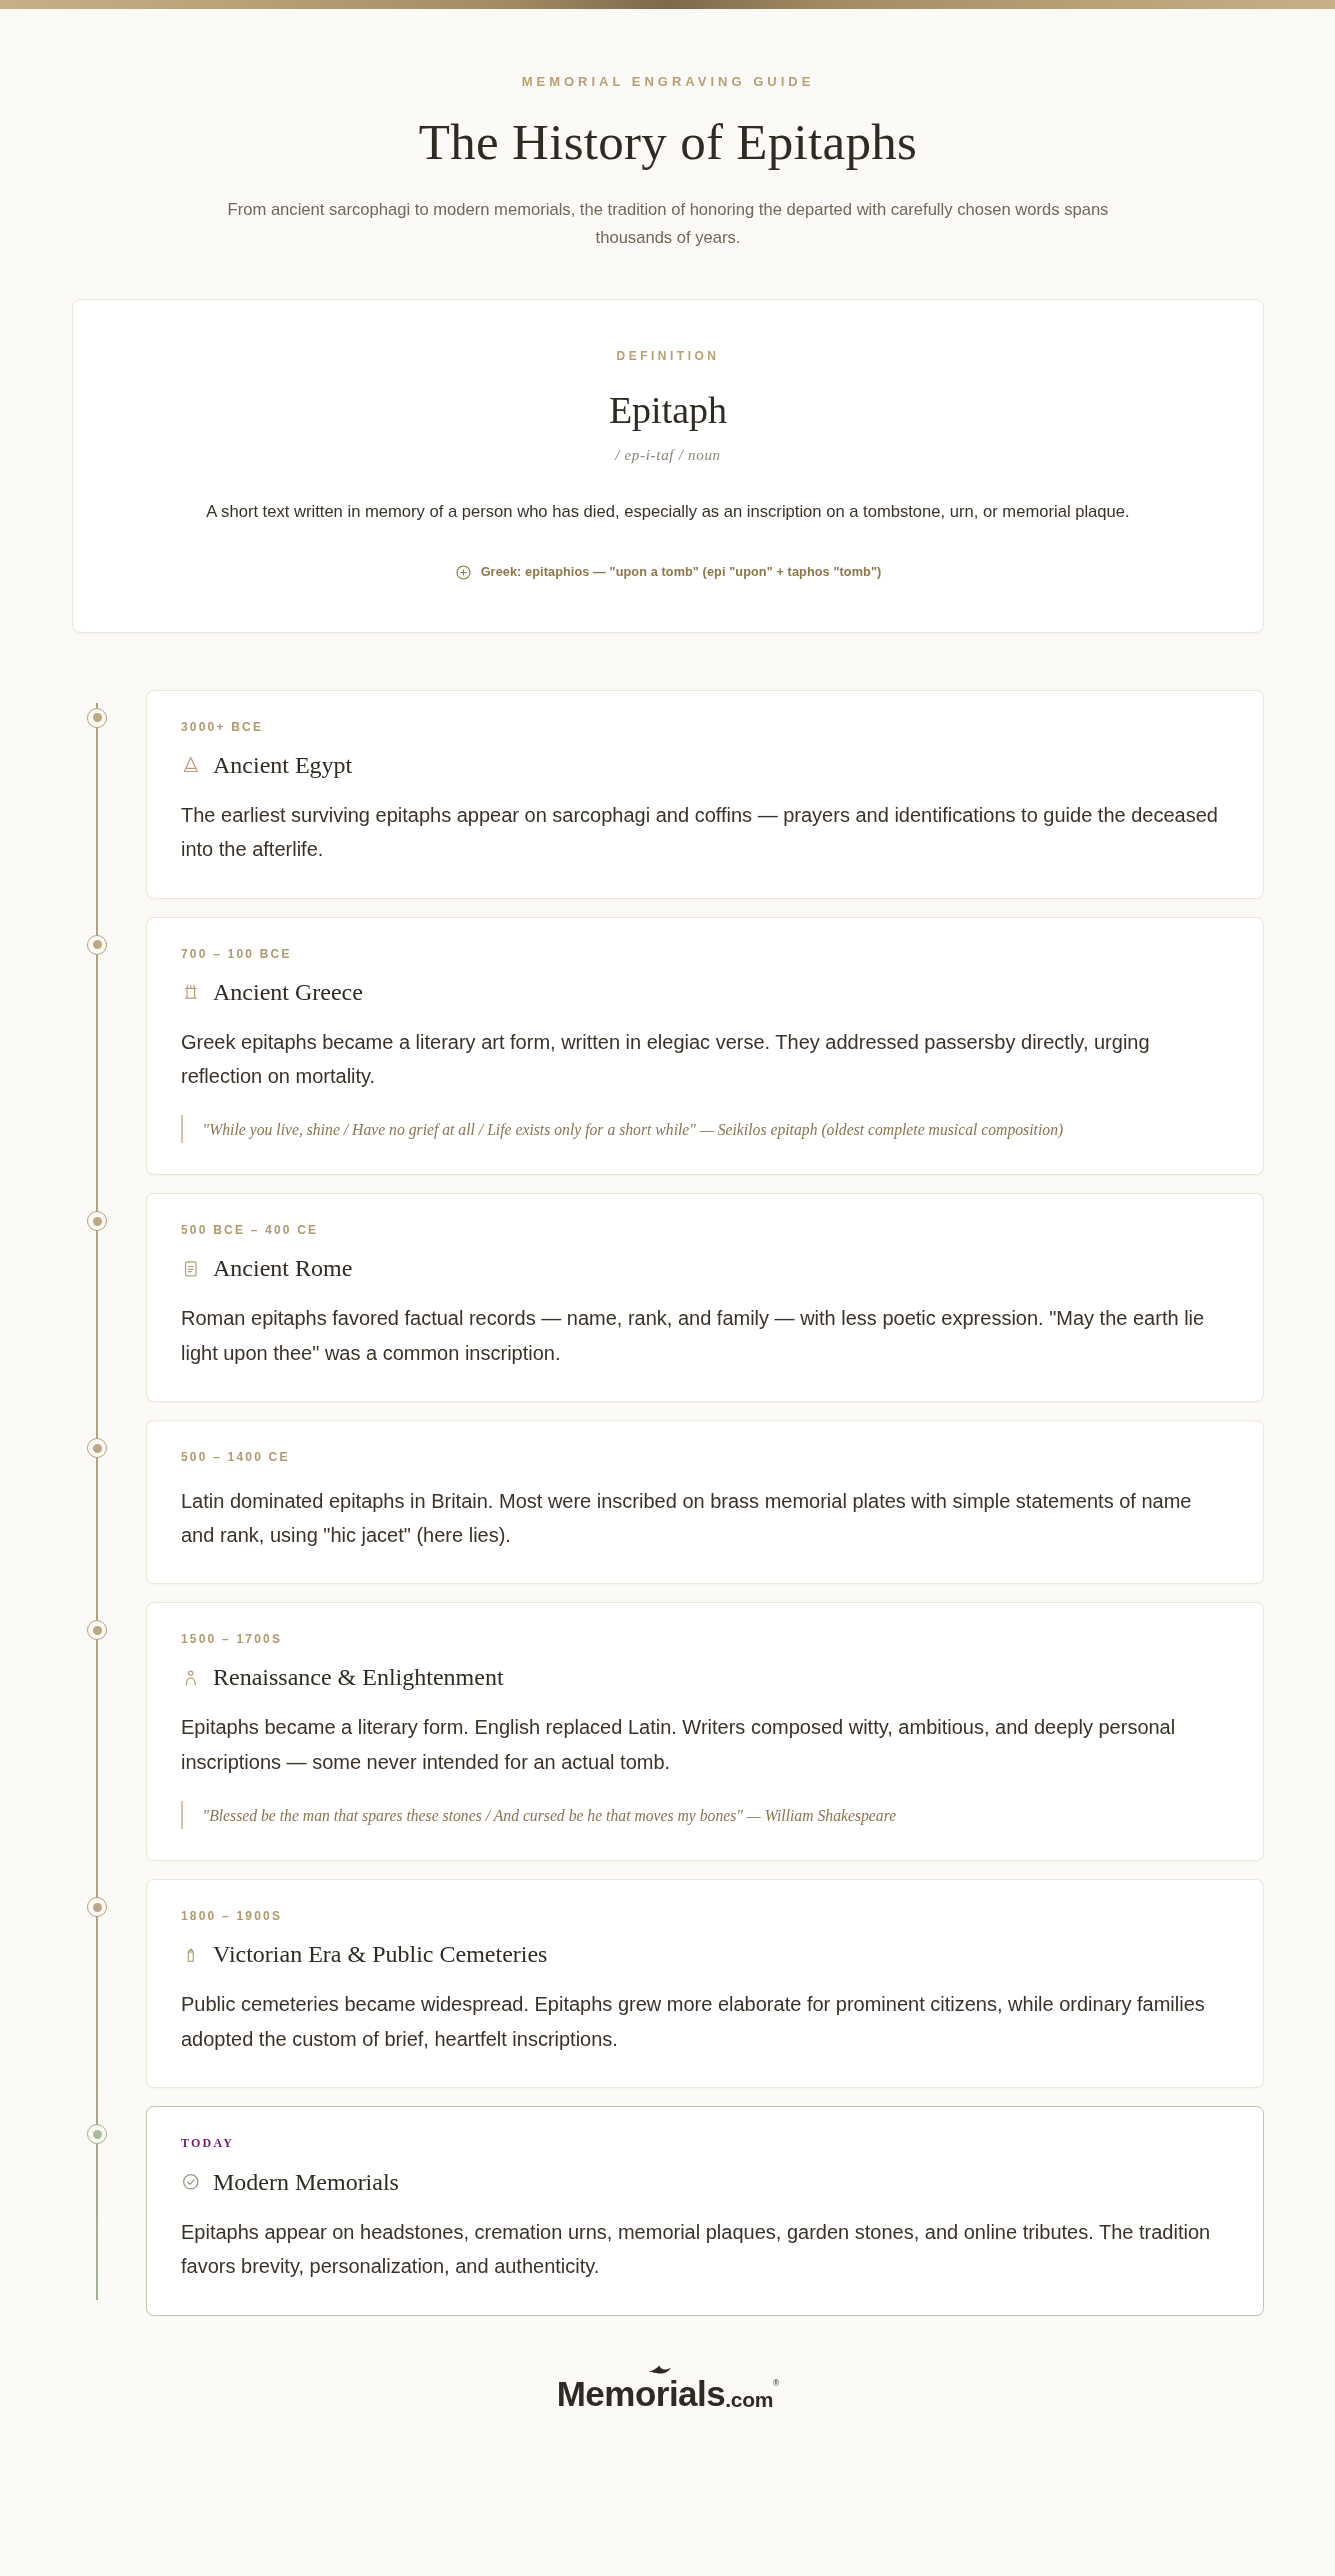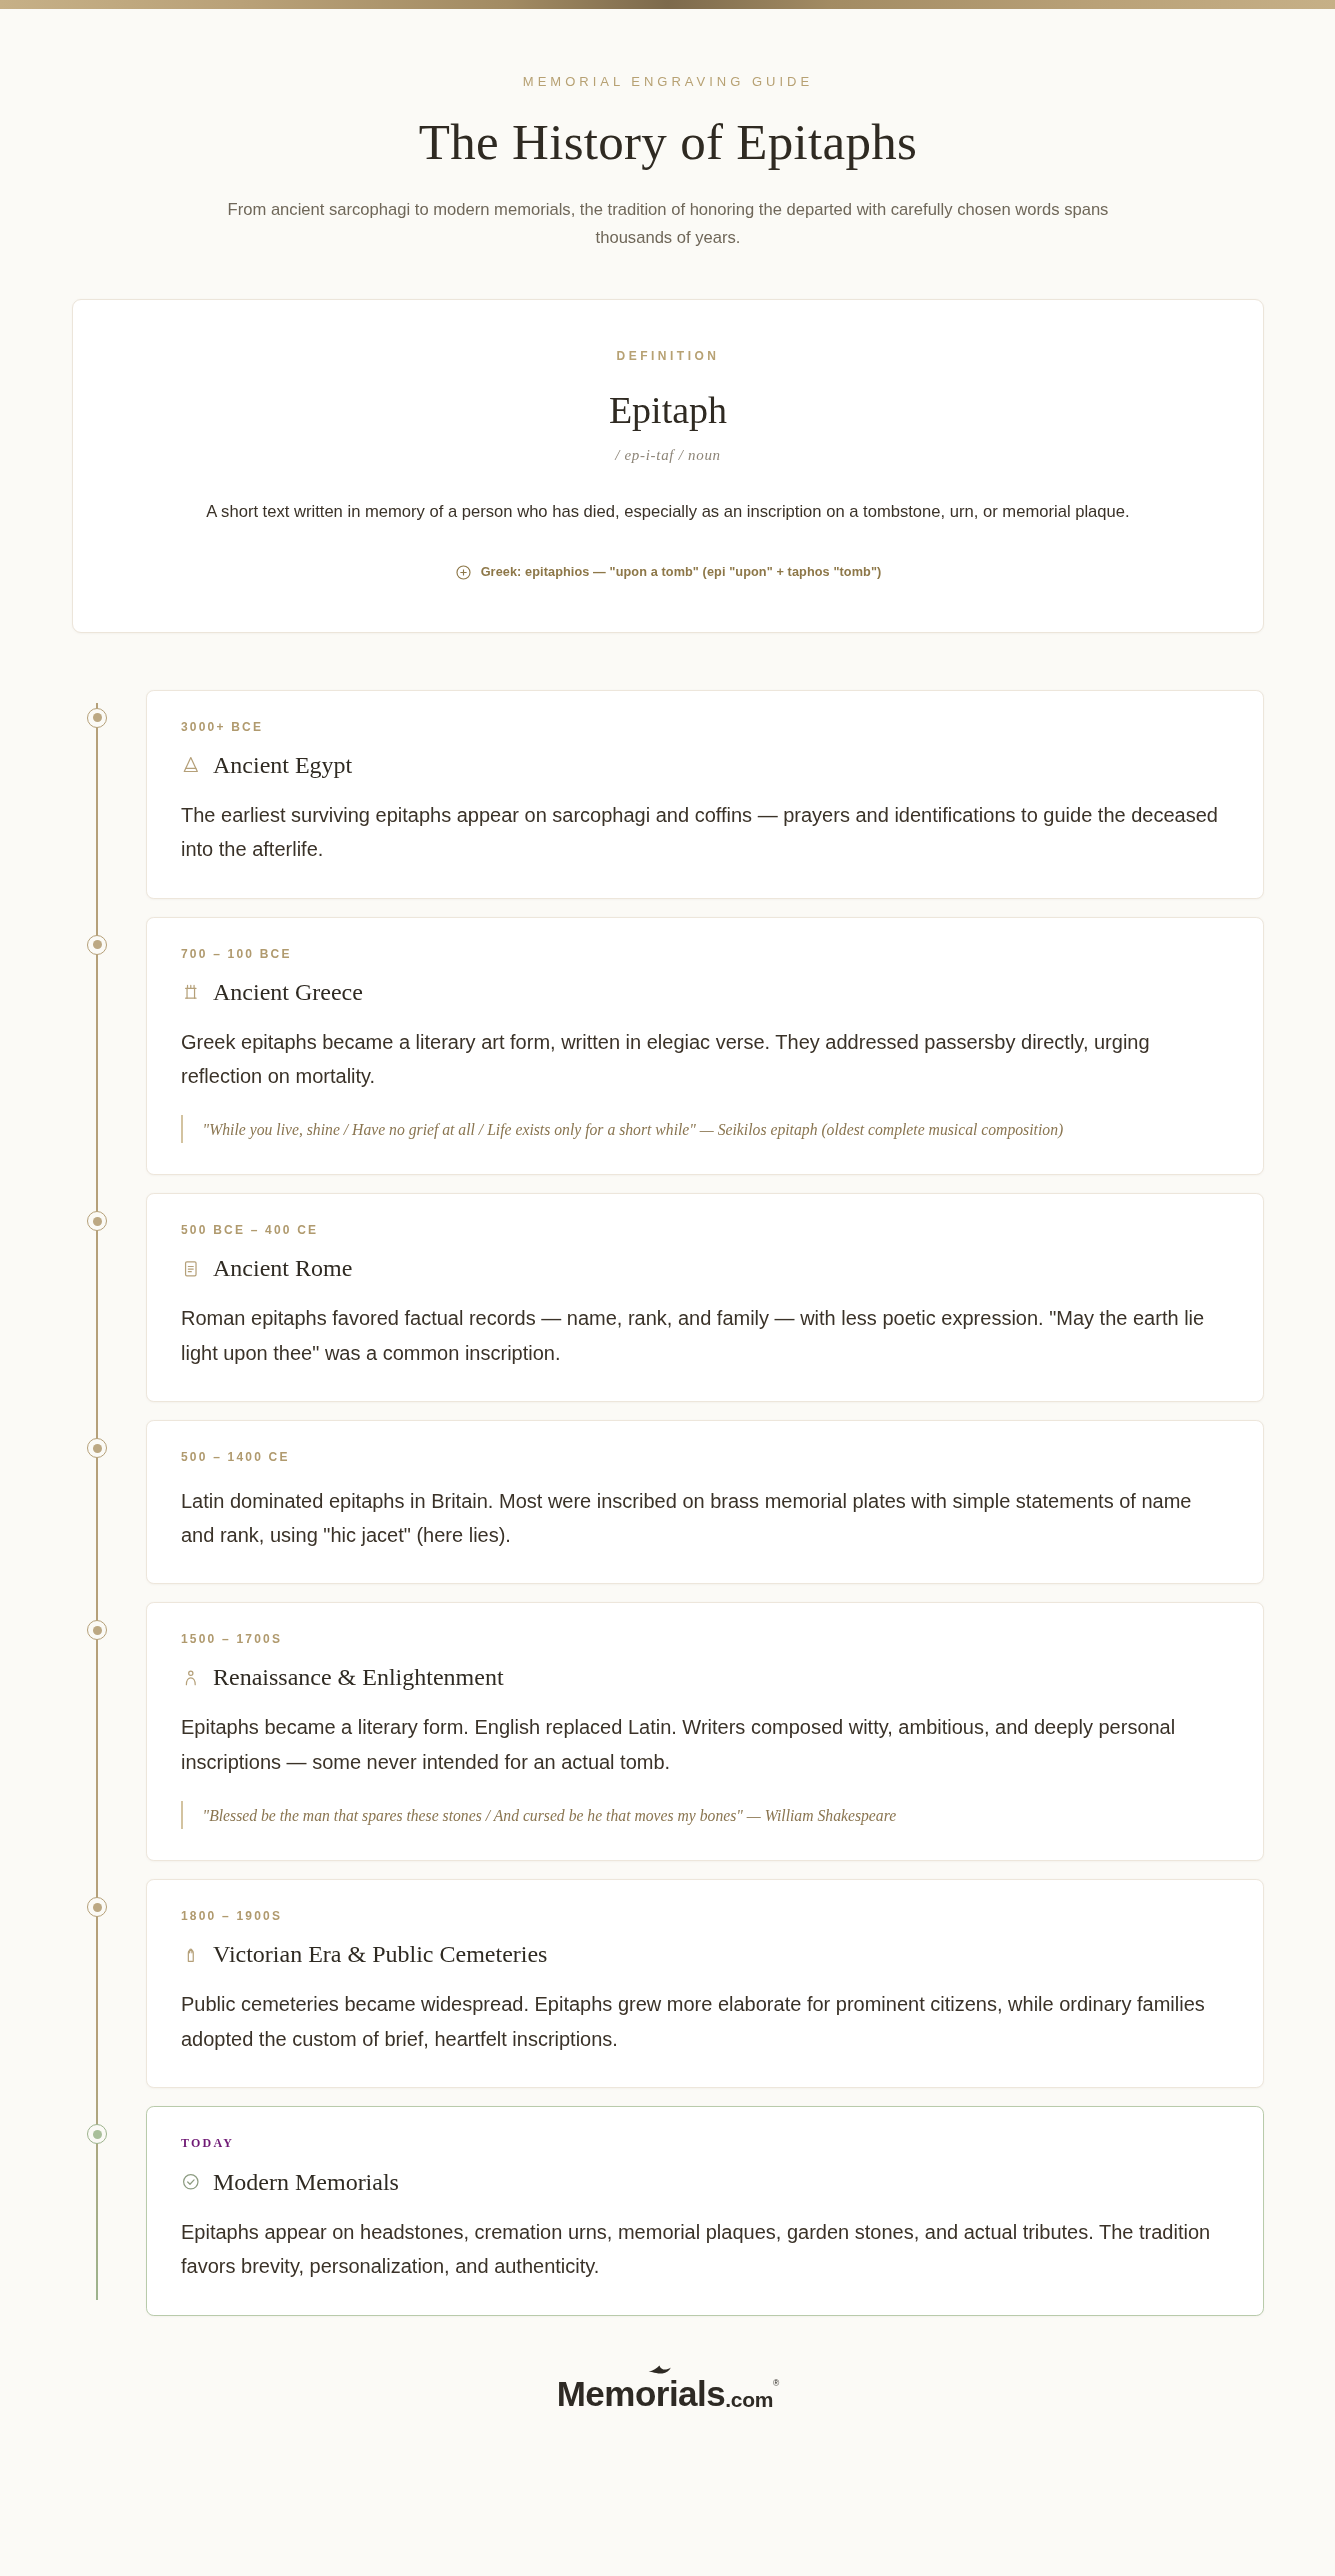--- a/index.html
+++ b/index.html
@@ -37,21 +37,21 @@
   }
 
   
   #header {
     text-align: center;
     padding-top: 65px;
   }
   #eyebrow {
     font-size: 13px;
     letter-spacing: 4px;
-    font-weight: 400;
+    font-weight: 700;
     color: #b7a173;
     text-transform: uppercase;
   }
   #page-title {
     font-family: "Liberation Serif", serif;
     font-size: 51px;
     font-weight: 400;
     color: #2f2a22;
     margin-top: 23.5px;
     letter-spacing: 0.3px;
@@ -370,21 +370,21 @@
           <div class="tl-dot is-today"></div>
           <div class="tl-card is-today">
             <div class="tl-era is-today">TODAY</div>
             <div class="tl-heading">
               <svg class="tl-icon" viewBox="0 0 24 24" fill="none" stroke="#8d9c81" stroke-width="1.5" stroke-linecap="round" stroke-linejoin="round">
                 <circle cx="12" cy="12" r="8.8"></circle>
                 <path d="M8.2 12.2 l2.8 2.8 l5-5.4"></path>
               </svg>
               <div class="tl-title">Modern Memorials</div>
             </div>
-            <div class="tl-body">Epitaphs appear on headstones, cremation urns, memorial plaques, garden stones, and actual tributes. The tradition favors brevity, personalization, and authenticity.</div>
+            <div class="tl-body">Epitaphs appear on headstones, cremation urns, memorial plaques, garden stones, and online tributes. The tradition favors brevity, personalization, and authenticity.</div>
           </div>
         </div>
       </div>
   </div>
 
   <div id="footer">
     <div id="brand">
       <svg id="brand-bird" viewBox="0 0 40 22">
         <path d="M1 11 C9 9.5 15 5.5 19.5 0.6 C20.6 5.6 25.5 8.2 31 7.6 C35 7.2 37.8 5.6 39 4.4 C36.5 9.8 31 13.8 24.5 14.4 C18.5 15 12 13.6 8 12.4 C5.4 11.7 3 11.3 1 11 Z" fill="#2e2a24"></path>
       </svg>

